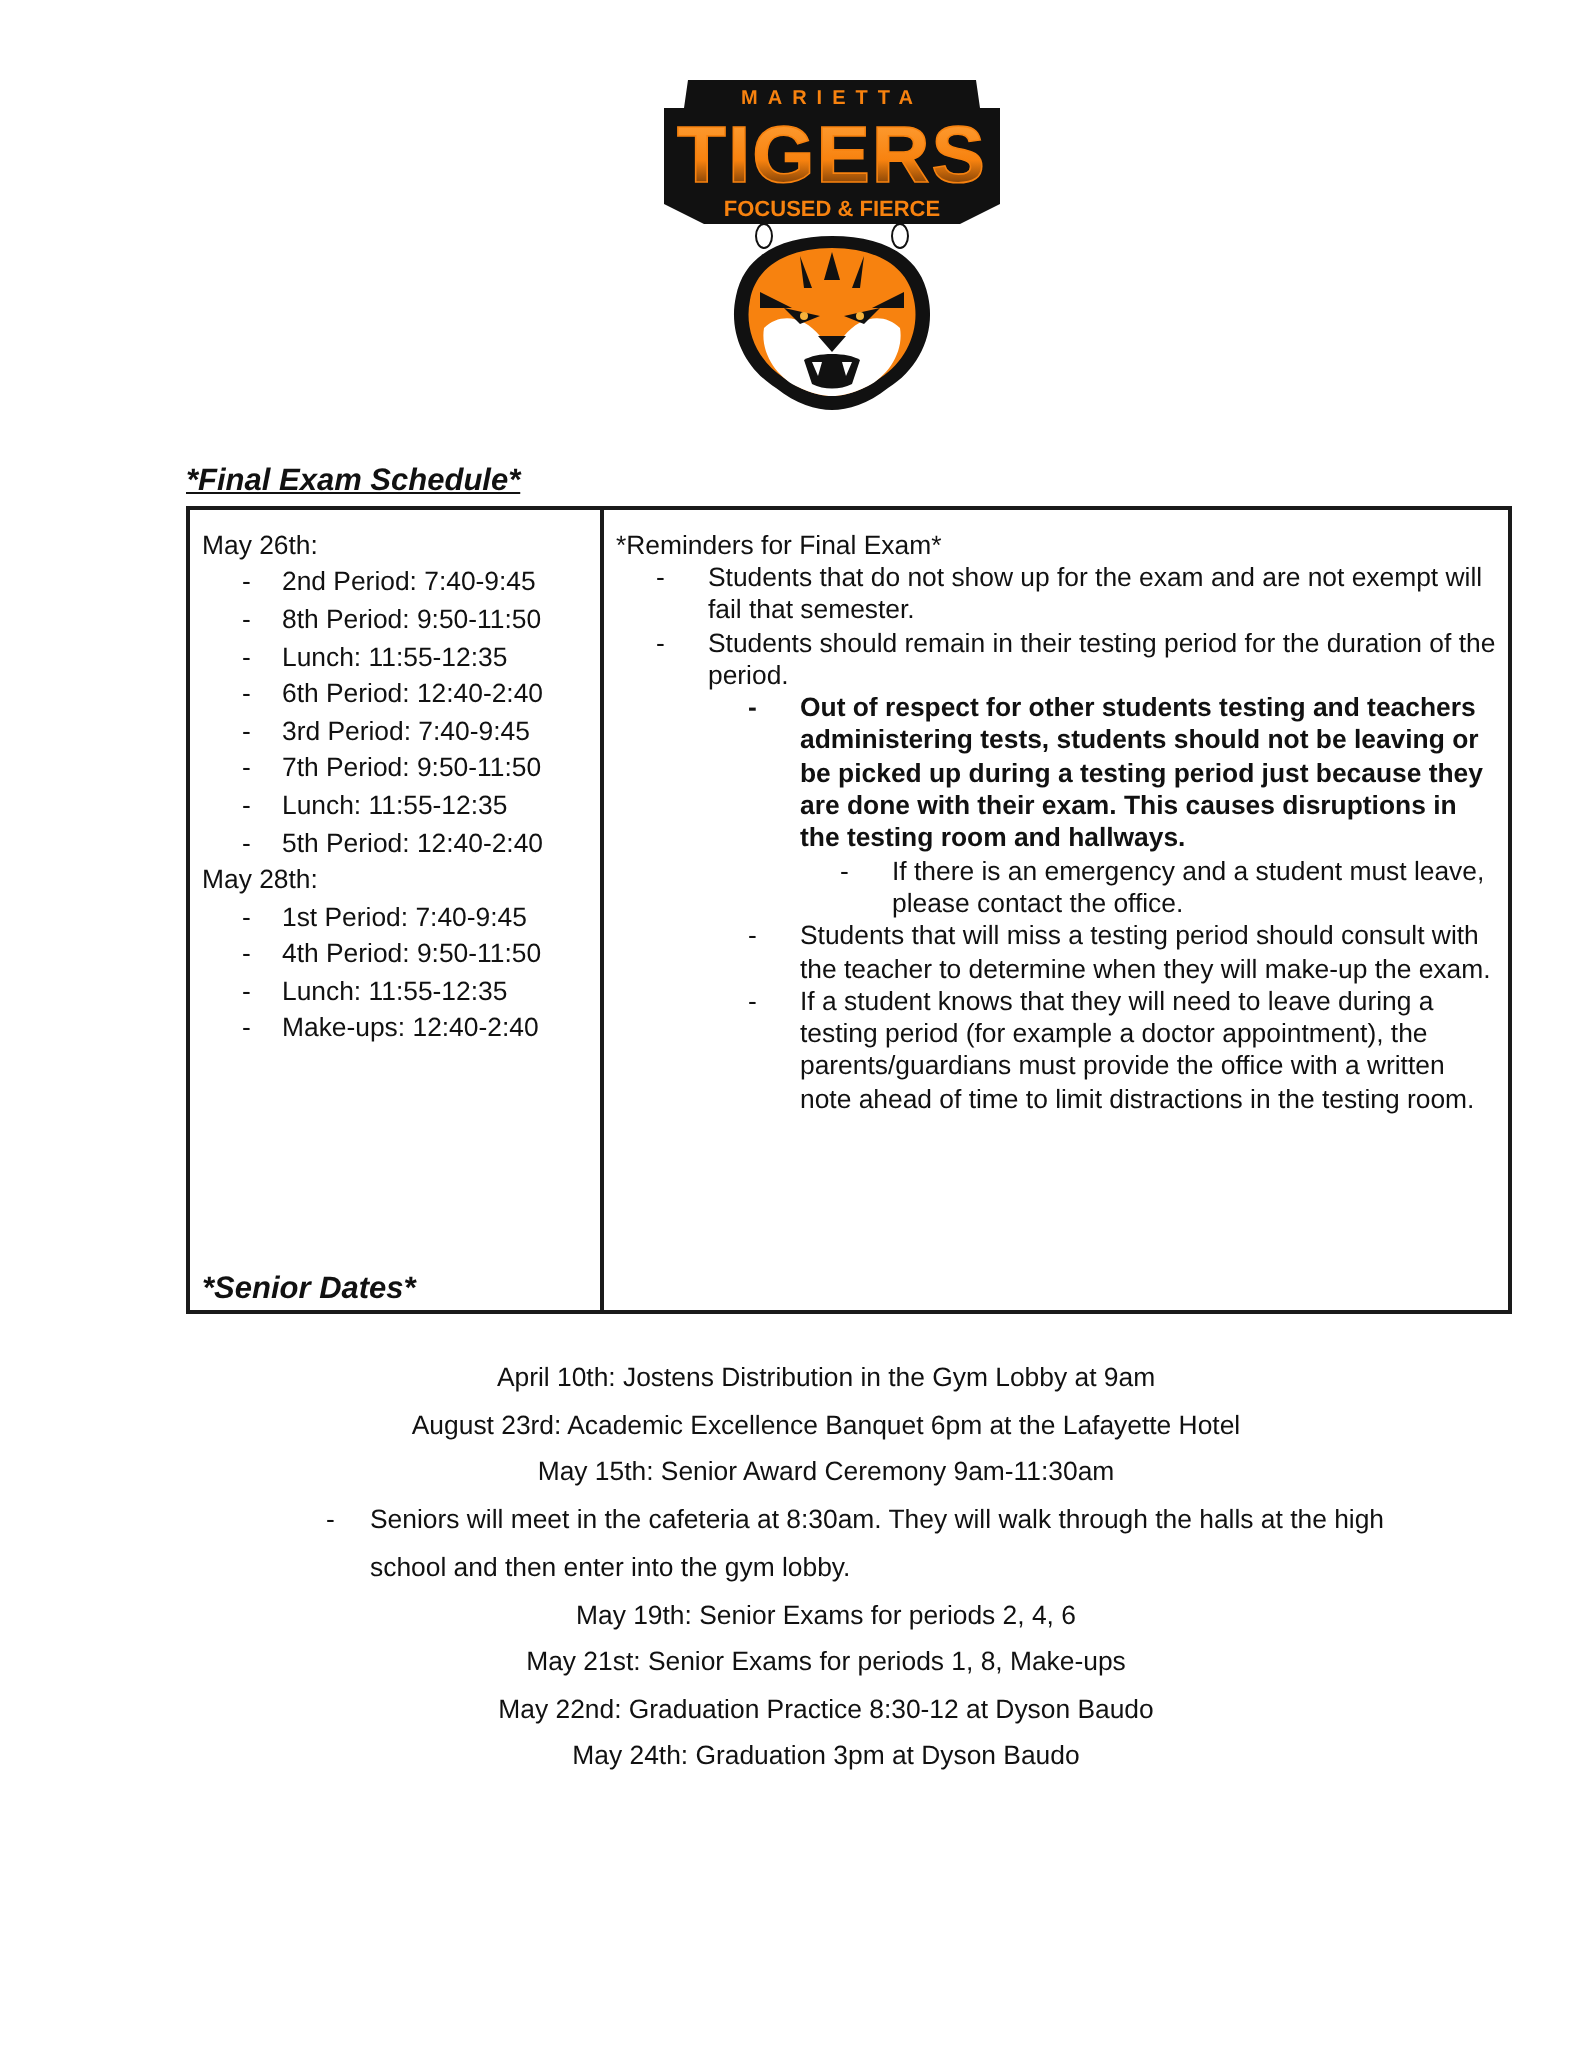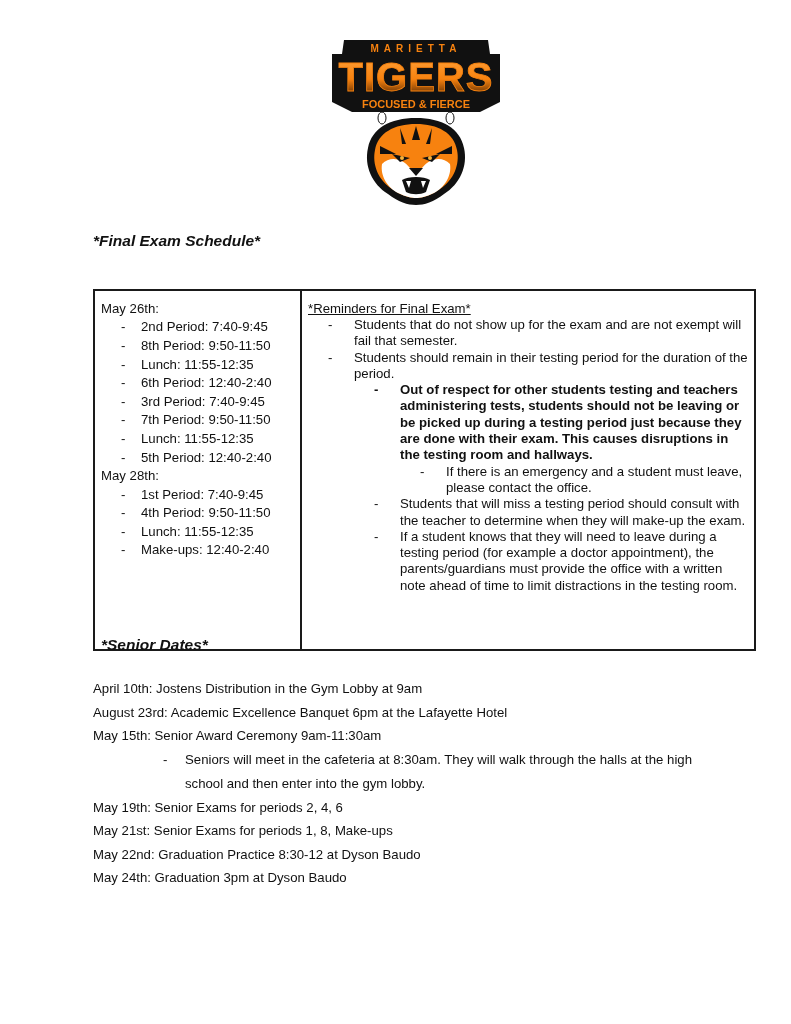--- a/index.html
+++ b/index.html
@@ -1,37 +1,37 @@
 <!DOCTYPE html>
 <html><head>
 <meta charset="utf-8">
 <style>
   html, body { margin: 0; padding: 0; background: #ffffff; }
   body { width: 791px; height: 1024px; position: relative; overflow: hidden;
          font-family: "Liberation Sans", sans-serif; color: #111; }
   .logo { position: absolute; left: 330px; top: 36px; width: 172px; height: 170px; }
   .section-title { position: absolute; font-weight: bold; font-style: italic; font-size: 15.5px; color: #111; }
-  #final-title { left: 93px; top: 232px; }
+  #final-title { left: 93px; top: 232px; text-decoration: underline; }
   #senior-title { left: 101px; top: 636px; }
-  .exam-table { position: absolute; left: 93px; top: 253px; width: 663px; height: 362px;
-                border: 2px solid #1a1a1a; box-sizing: border-box; display: flex; margin-top: 36px; }
+  .exam-table { position: absolute; left: 93px; top: 253px; width: 663px; height: 404px;
+                border: 2px solid #1a1a1a; box-sizing: border-box; display: flex; }
   .col-left { width: 207px; border-right: 2px solid #1a1a1a; box-sizing: border-box; padding: 9px 0 0 6px; }
   .col-right { flex: 1; padding: 9px 6px 0 6px; }
   .day-label { font-size: 13.2px; line-height: 18.4px; margin-top: 4px; }
   .day-label:first-child { margin-top: 0; }
   .slot { font-size: 13.2px; line-height: 18.6px; display: flex; }
   .dash { display: inline-block; width: 20px; margin-left: 20px; flex-shrink: 0; }
-  .rem-title { font-size: 13.2px; line-height: 17px; text-decoration: underline; }
+  .rem-title { font-size: 13.2px; line-height: 17px; }
   .rem { font-size: 13.2px; line-height: 16.3px; display: flex; }
   .rem .dash { margin-left: 20px; width: 26px; }
   .rem.l2 .dash { margin-left: 66px; width: 26px; }
   .rem.l3 .dash { margin-left: 112px; width: 26px; }
   .rem.bold { font-weight: bold; }
   .senior-list { position: absolute; left: 93px; top: 677px; width: 640px; }
-  .senior-item { font-size: 13.2px; line-height: 23.5px; }
+  .senior-item { font-size: 13.2px; line-height: 23.5px; text-align: center; }
   .senior-sub { display: flex; font-size: 13.2px; line-height: 24px; }
   .senior-sub .dash { margin-left: 70px; width: 22px; }
 </style>
 </head>
 <body>
 
 <div class="logo">
   <svg width="172" height="170" viewBox="0 0 172 170">
 
     <polygon points="14,4 158,4 160,18 170,18 170,66 150,76 22,76 2,66 2,18 12,18" fill="#111"></polygon>

